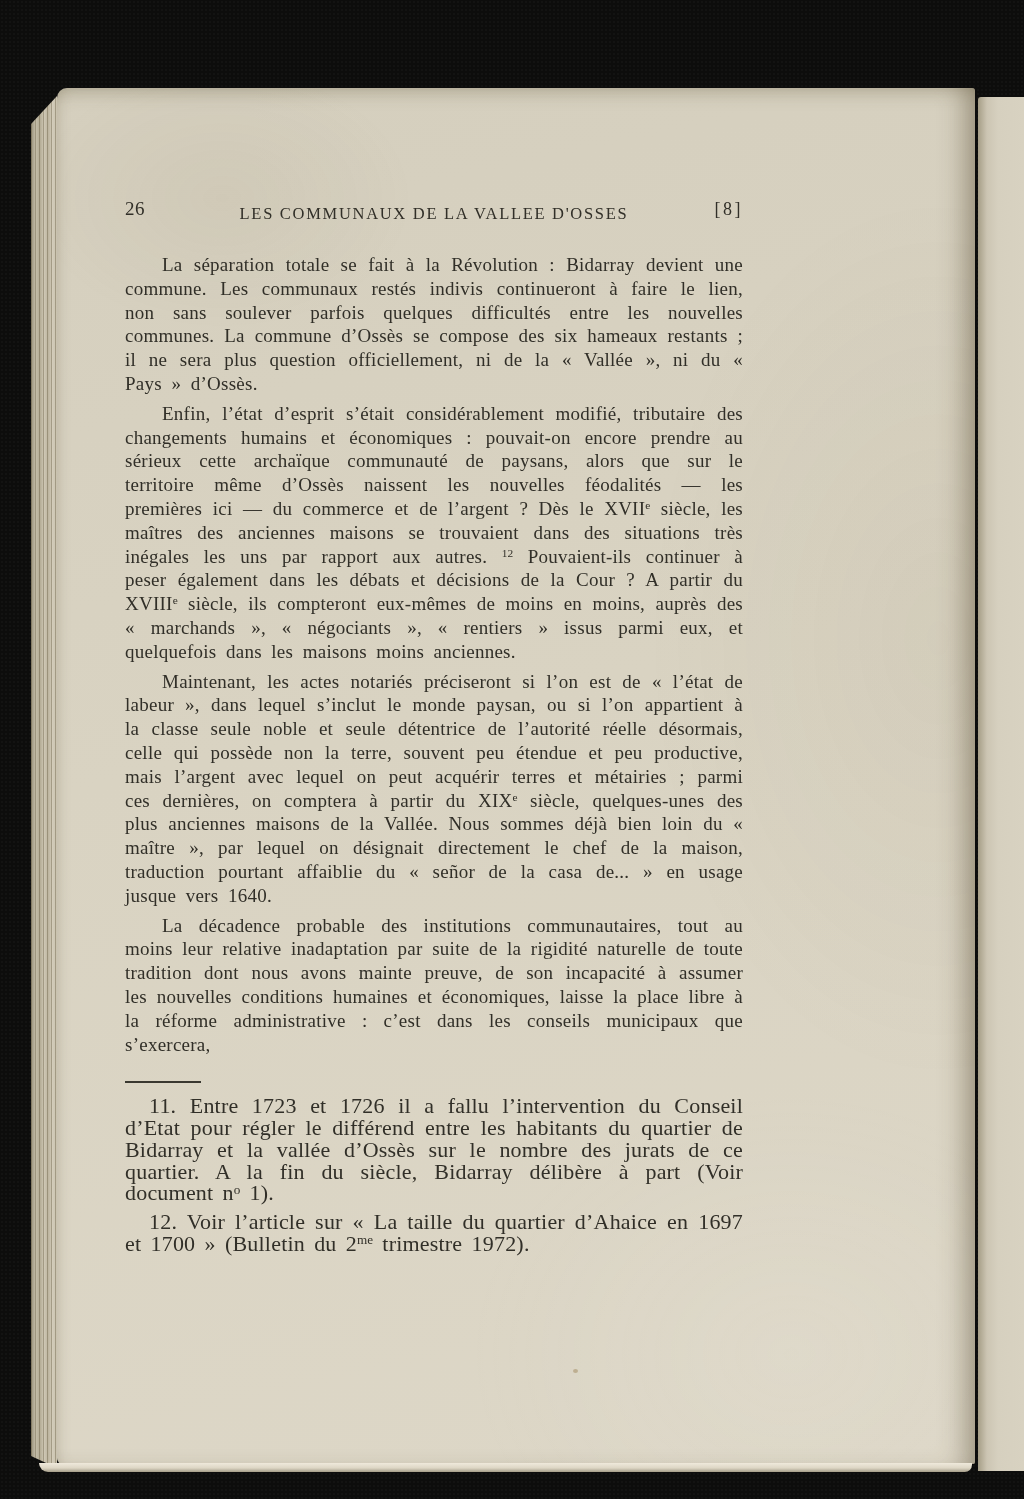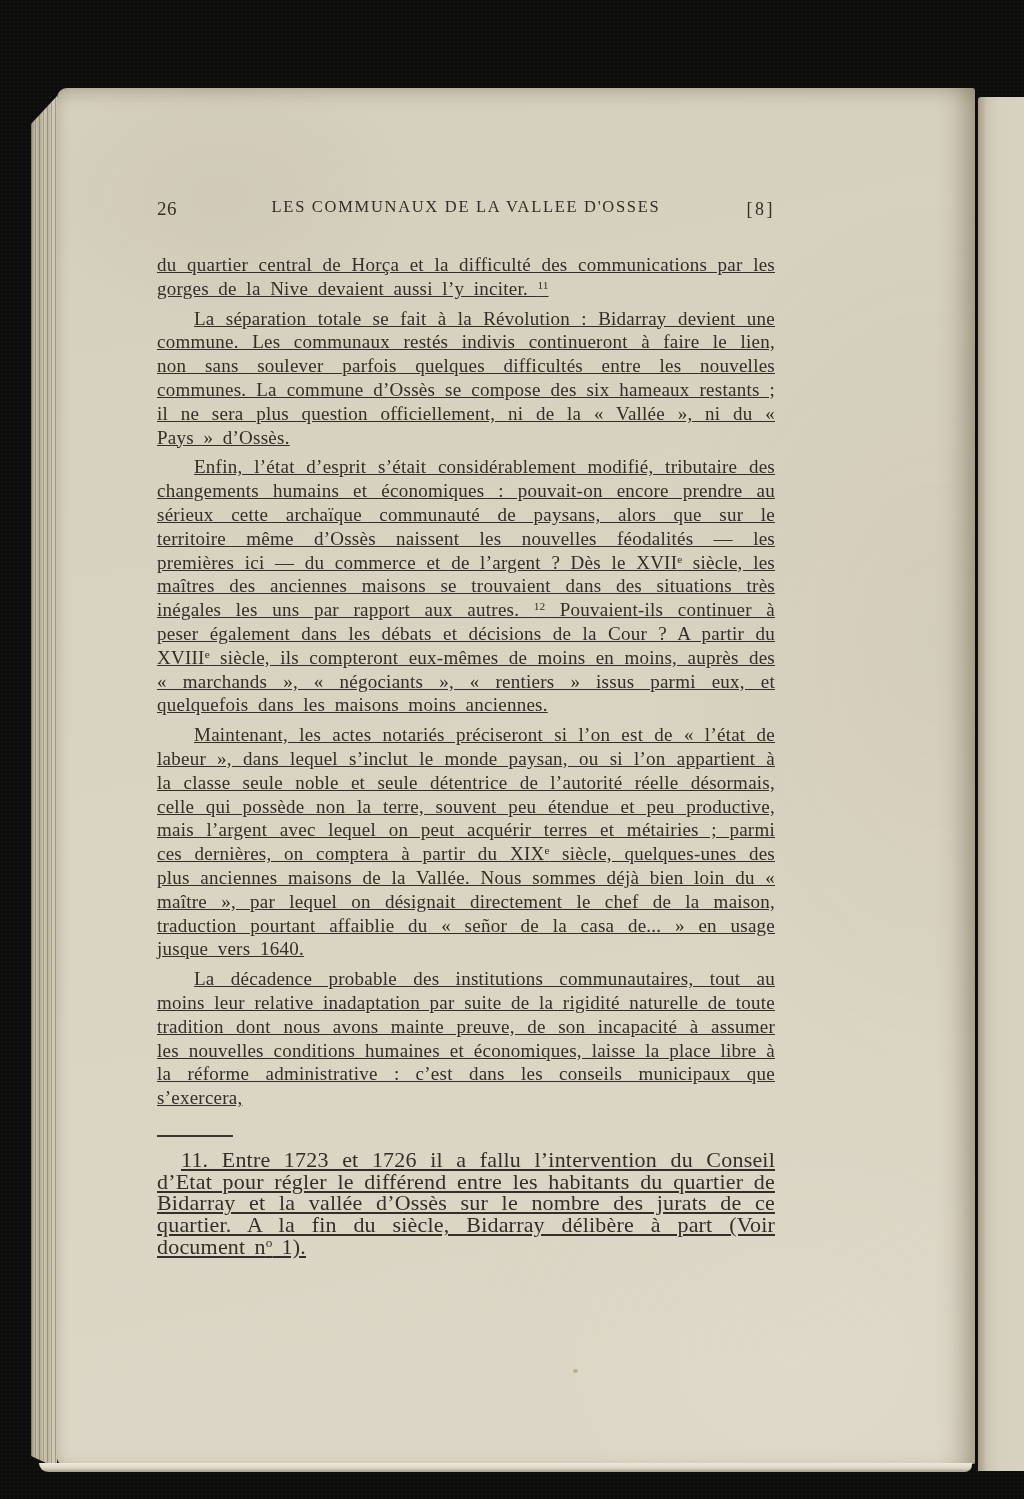--- a/index.html
+++ b/index.html
@@ -53,25 +53,25 @@
       repeating-linear-gradient(90deg, rgba(95,85,58,.38) 0 1px, rgba(0,0,0,0) 1px 4px),
       linear-gradient(90deg,#978f79 0%,#c6bfaa 18%,#b2aa93 34%,#cfc8b5 50%,#bcb49e 66%,#d3ccba 82%,#c8c1ad 100%);
     border-radius:8px 0 0 5px;
     clip-path:polygon(0 28px, 100% 0, 100% 100%, 0 calc(100% - 12px));
   }
 
   .speck{position:absolute;left:516px;top:1281px;width:5px;height:4px;border-radius:50%;
     background:rgba(146,116,66,.4);}
 
   
-  .content{position:relative;margin-left:100px;width:618px;color:#312f28;text-decoration:underline;}
+  .content{position:relative;margin-left:68px;width:618px;color:#312f28;}
 
   .header{position:relative;margin-top:0;padding-top:112px;height:26px;}
   .pnum{position:absolute;left:0;top:110px;font-size:19px;letter-spacing:.5px;}
-  .rtitle{position:absolute;left:0;right:0;top:109px;text-align:center;
+  .rtitle{position:absolute;left:0;right:0;top:116px;text-align:center;
     font-size:16.5px;letter-spacing:1.7px;white-space:nowrap;}
   .imark{position:absolute;right:0;top:111px;font-size:18px;letter-spacing:2.5px;}
 
   .body-text{margin-top:27px;}
   .bpar{
     margin:0;text-align:justify;
     font-size:19px;line-height:23.8px;
     word-spacing:.24em;letter-spacing:.25px;
   }
   .bpar + .bpar{margin-top:6px;}
@@ -102,27 +102,27 @@
 
   <div class="content">
 
     <div class="header">
       <span class="pnum">26</span>
       <span class="rtitle">LES COMMUNAUX DE LA VALLEE D'OSSES</span>
       <span class="imark">[8]</span>
     </div>
 
     <div class="body-text">
-        <p class="bpar">du quartier central de Horça et la difficulté des communications par les gorges de la Nive devaient aussi l’y inciter. <sup>11</sup></p>
         <p class="bpar indent">La séparation totale se fait à la Révolution : Bidarray devient une commune. Les communaux restés indivis continueront à faire le lien, non sans soulever parfois quelques difficultés entre les nouvelles communes. La commune d’Ossès se compose des six hameaux restants ; il ne sera plus question officiellement, ni de la « Vallée », ni du « Pays » d’Ossès.</p>
         <p class="bpar indent">Enfin, l’état d’esprit s’était considérablement modifié, tributaire des changements humains et économiques : pouvait-on encore prendre au sérieux cette archaïque communauté de paysans, alors que sur le territoire même d’Ossès naissent les nouvelles féodalités — les premières ici — du commerce et de l’argent ? Dès le XVII<sup>e</sup> siècle, les maîtres des anciennes maisons se trouvaient dans des situations très inégales les uns par rapport aux autres. <sup>12</sup> Pouvaient-ils continuer à peser également dans les débats et décisions de la Cour ? A partir du XVIII<sup>e</sup> siècle, ils compteront eux-mêmes de moins en moins, auprès des « marchands », « négociants », « rentiers » issus parmi eux, et quelquefois dans les maisons moins anciennes.</p>
         <p class="bpar indent">Maintenant, les actes notariés préciseront si l’on est de « l’état de labeur », dans lequel s’inclut le monde paysan, ou si l’on appartient à la classe seule noble et seule détentrice de l’autorité réelle désormais, celle qui possède non la terre, souvent peu étendue et peu productive, mais l’argent avec lequel on peut acquérir terres et métairies ; parmi ces dernières, on comptera à partir du XIX<sup>e</sup> siècle, quelques-unes des plus anciennes maisons de la Vallée. Nous sommes déjà bien loin du « maître », par lequel on désignait directement le chef de la maison, traduction pourtant affaiblie du « señor de la casa de... » en usage jusque vers 1640.</p>
         <p class="bpar indent">La décadence probable des institutions communautaires, tout au moins leur relative inadaptation par suite de la rigidité naturelle de toute tradition dont nous avons mainte preuve, de son incapacité à assumer les nouvelles conditions humaines et économiques, laisse la place libre à la réforme administrative : c’est dans les conseils municipaux que s’exercera,</p>
       </div>
 
     <div class="fn-rule"></div>
 
     <div class="footnotes">
         <p class="fn">11. Entre 1723 et 1726 il a fallu l’intervention du Conseil d’Etat pour régler le différend entre les habitants du quartier de Bidarray et la vallée d’Ossès sur le nombre des jurats de ce quartier. A la fin du siècle, Bidarray délibère à part (Voir document n<sup>o</sup> 1).</p>
+        <p class="fn">12. Voir l’article sur « La taille du quartier d’Ahaice en 1697 et 1700 » (Bulletin du 2<sup>me</sup> trimestre 1972).</p>
       </div>
 
   </div>
 </div>
 
 </body></html>

